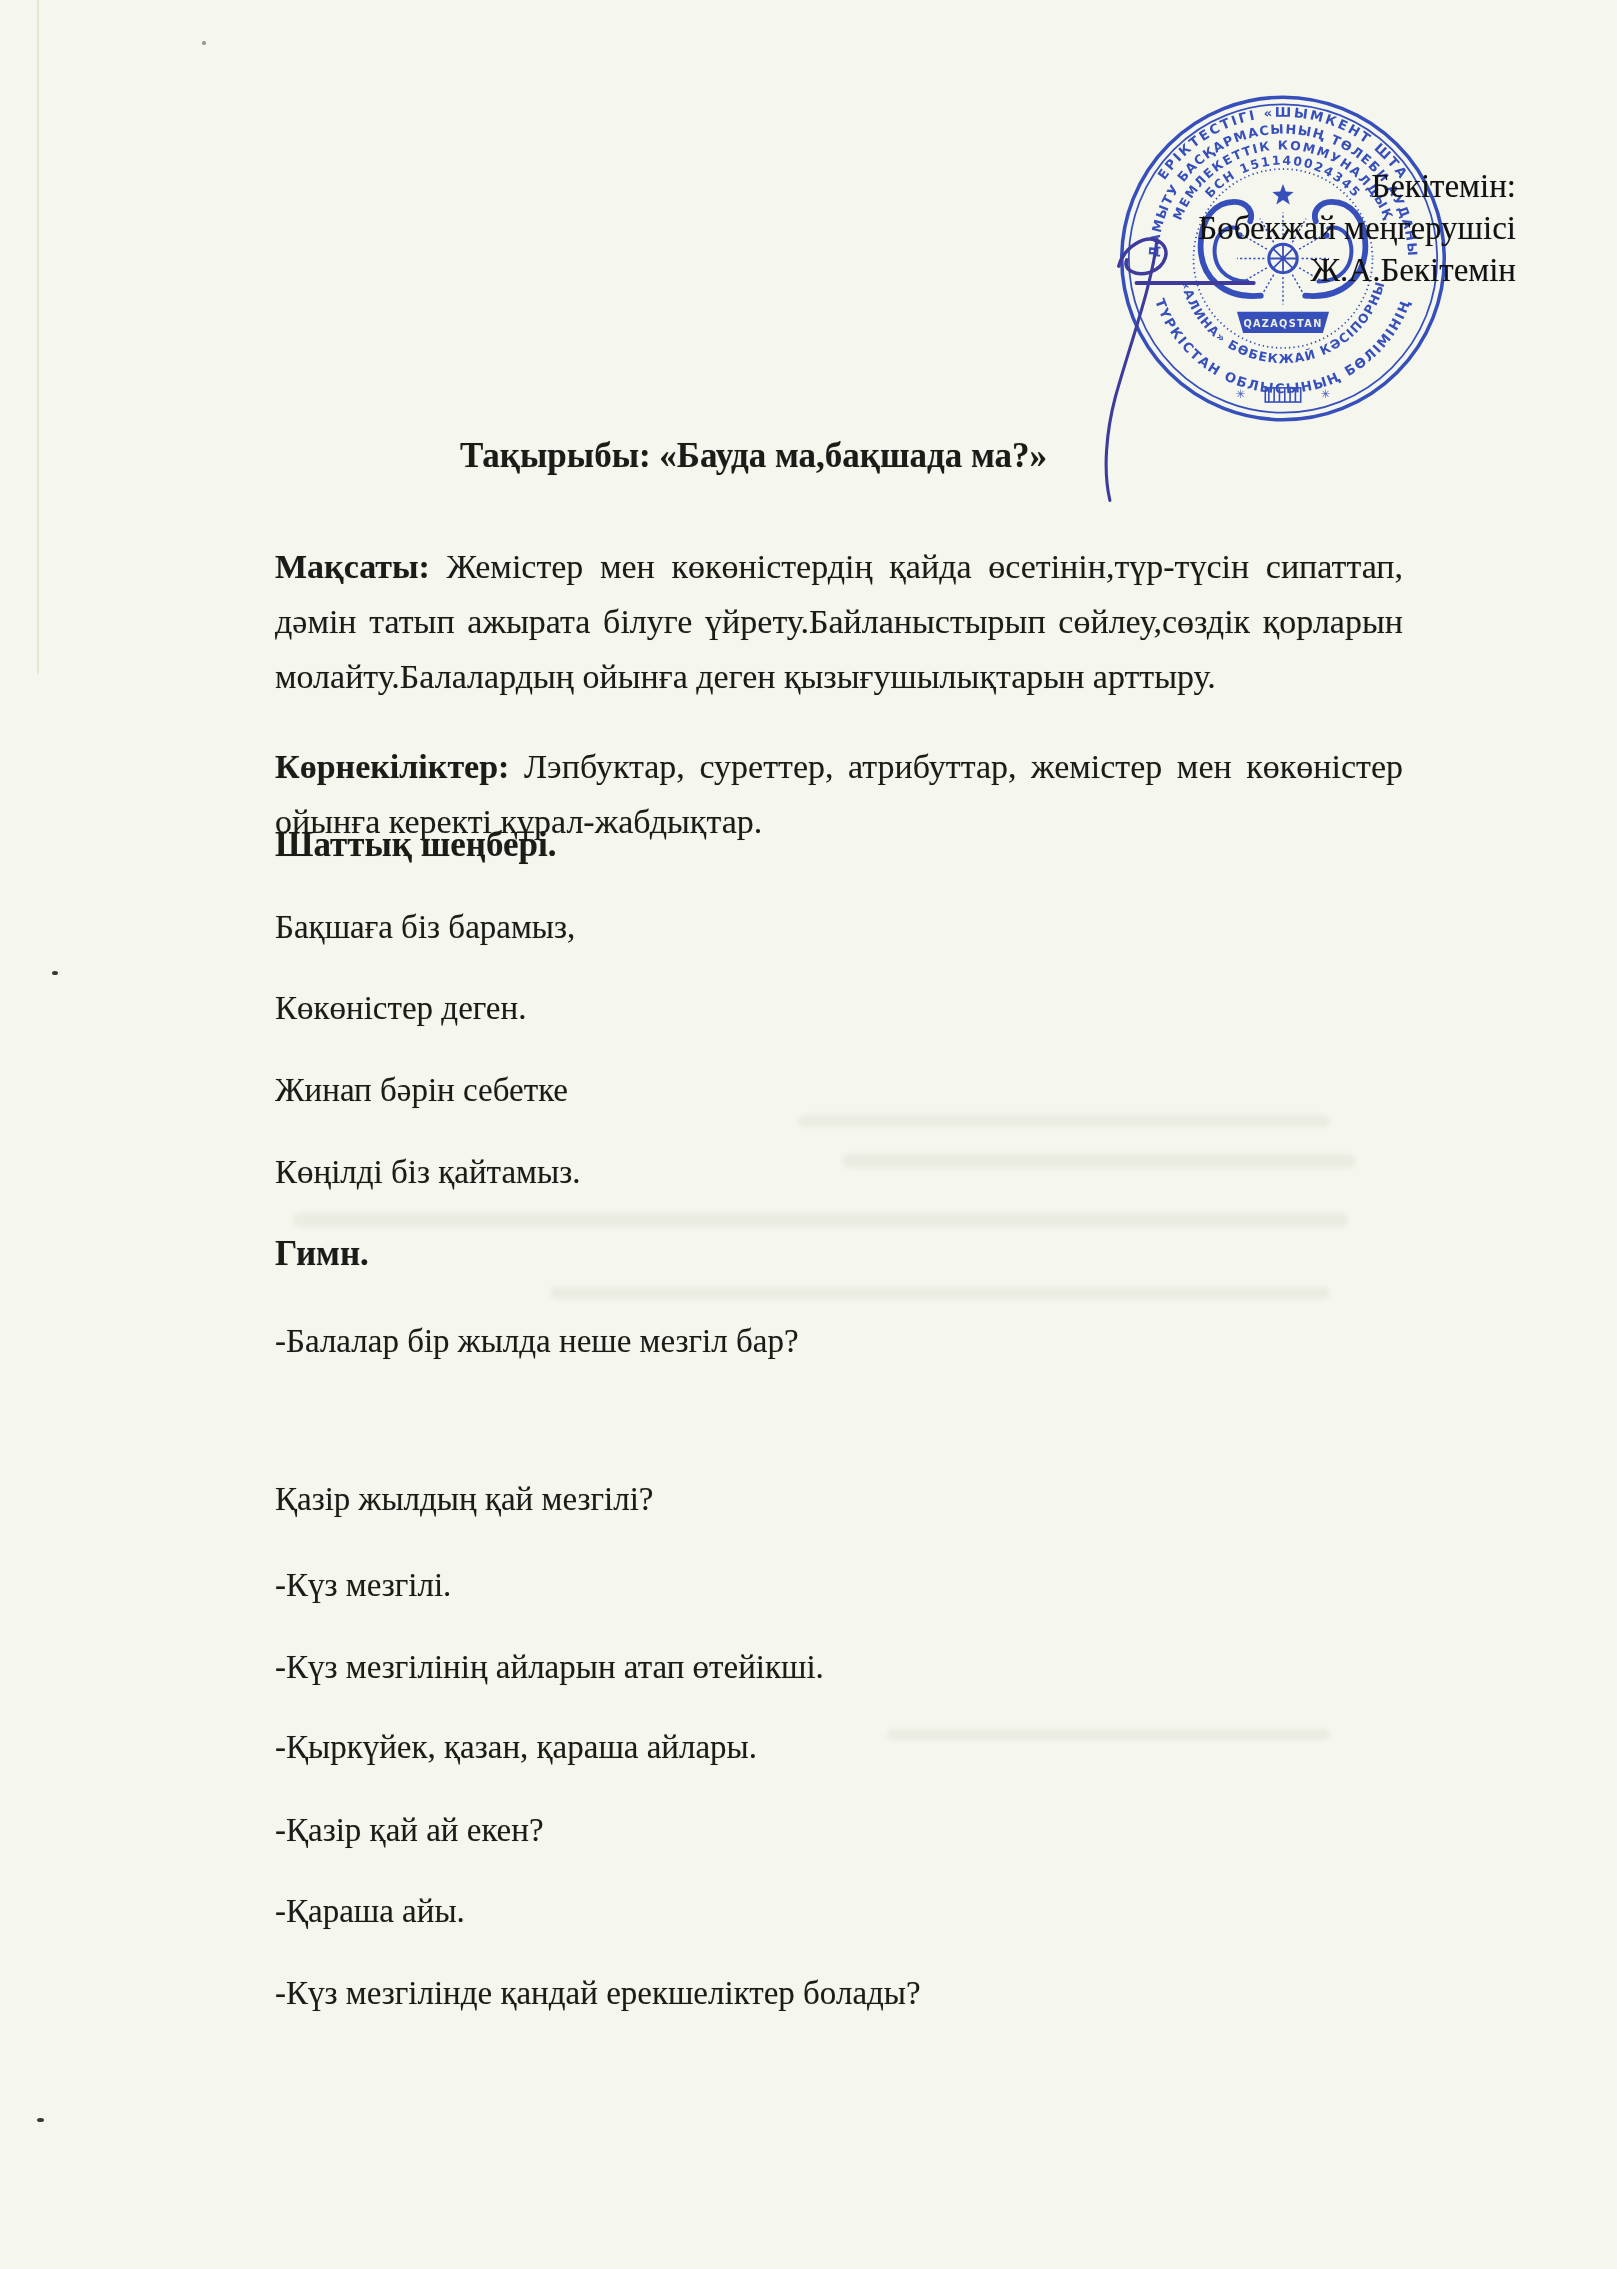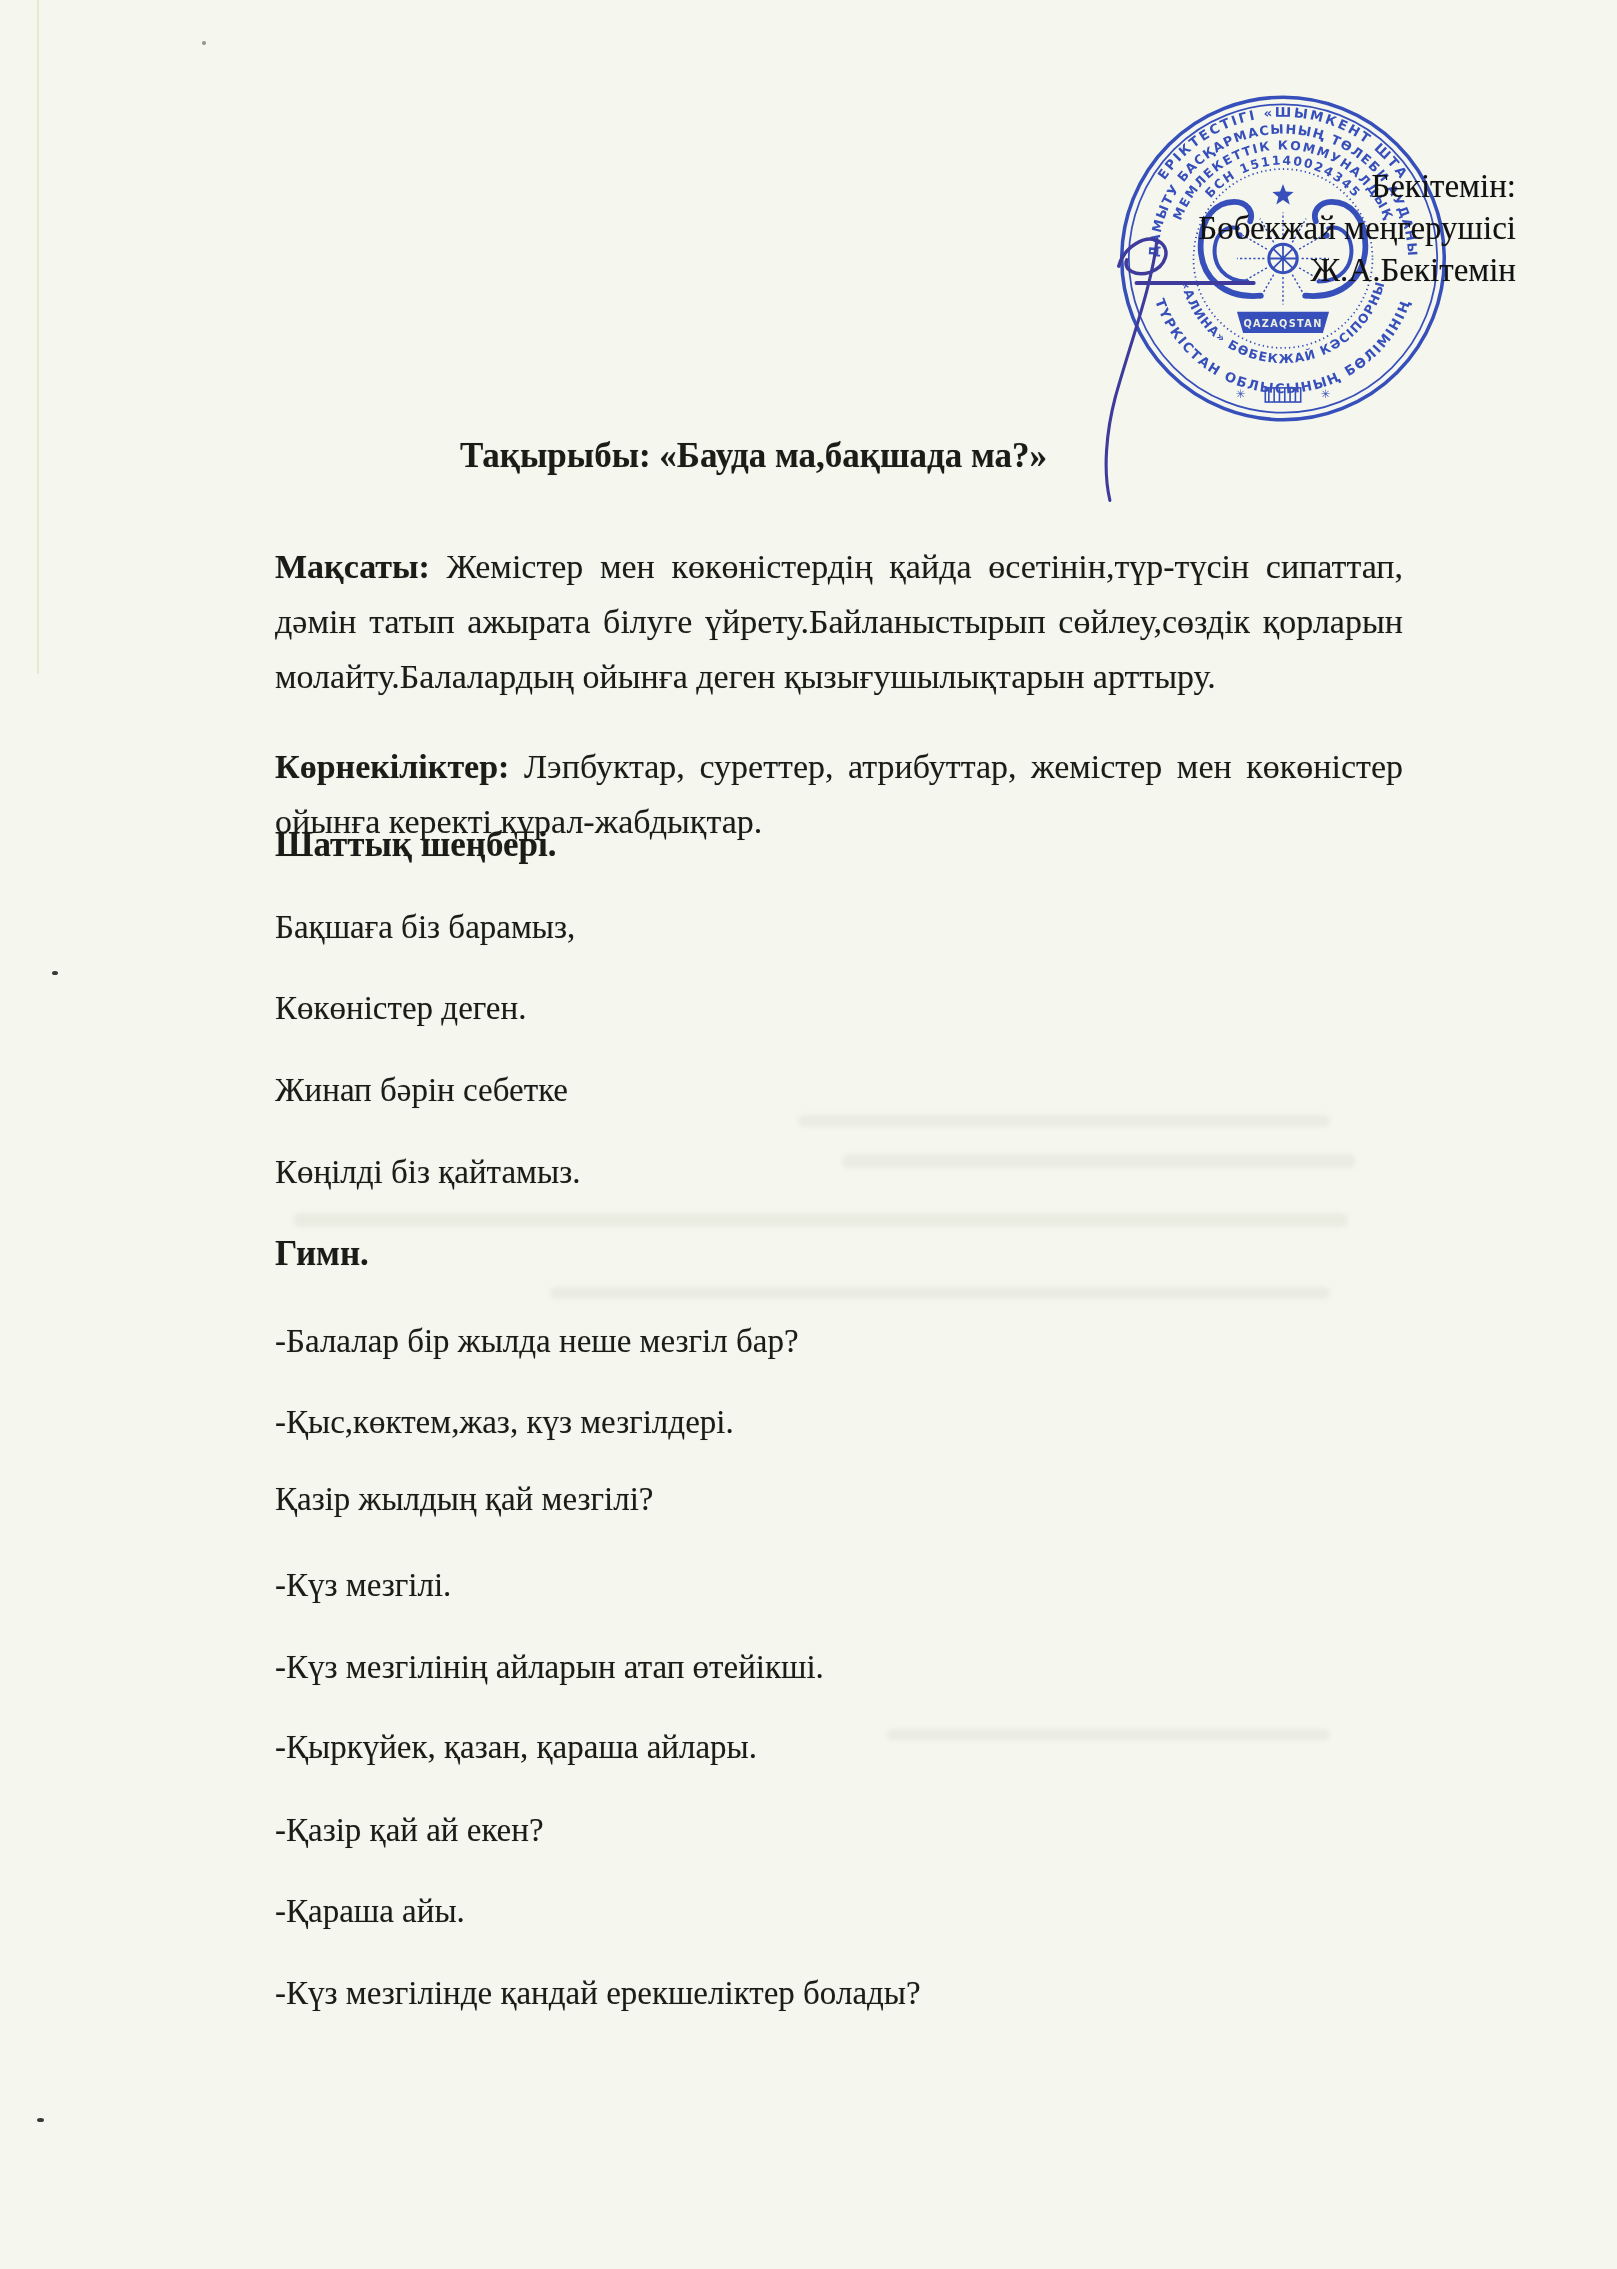--- a/index.html
+++ b/index.html
@@ -167,21 +167,20 @@
   <div class="doc-text section-line" style="left:275px;top:825px;">Шаттық шеңбері.</div>
 
   <div class="doc-text body-line" style="left:275px;top:909px;">Бақшаға біз барамыз,</div>
   <div class="doc-text body-line" style="left:275px;top:990px;">Көкөністер деген.</div>
   <div class="doc-text body-line" style="left:275px;top:1072px;">Жинап бәрін себетке</div>
   <div class="doc-text body-line" style="left:275px;top:1154px;">Көңілді біз қайтамыз.</div>
 
   <div class="doc-text section-line" style="left:275px;top:1234px;">Гимн.</div>
 
   <div class="doc-text body-line" style="left:275px;top:1323px;">-Балалар бір жылда неше мезгіл бар?</div>
-  <div class="doc-text body-line" style="left:275px;top:1404px;">-Қыс,көктем,жаз, күз мезгілдері.</div>
   <div class="doc-text body-line" style="left:275px;top:1481px;">Қазір жылдың қай мезгілі?</div>
   <div class="doc-text body-line" style="left:275px;top:1567px;">-Күз мезгілі.</div>
   <div class="doc-text body-line" style="left:275px;top:1649px;">-Күз мезгілінің айларын атап өтейікші.</div>
   <div class="doc-text body-line" style="left:275px;top:1729px;">-Қыркүйек, қазан, қараша айлары.</div>
   <div class="doc-text body-line" style="left:275px;top:1812px;">-Қазір қай ай екен?</div>
   <div class="doc-text body-line" style="left:275px;top:1893px;">-Қараша айы.</div>
   <div class="doc-text body-line" style="left:275px;top:1975px;">-Күз мезгілінде қандай ерекшеліктер болады?</div>
 
 </div>
 

